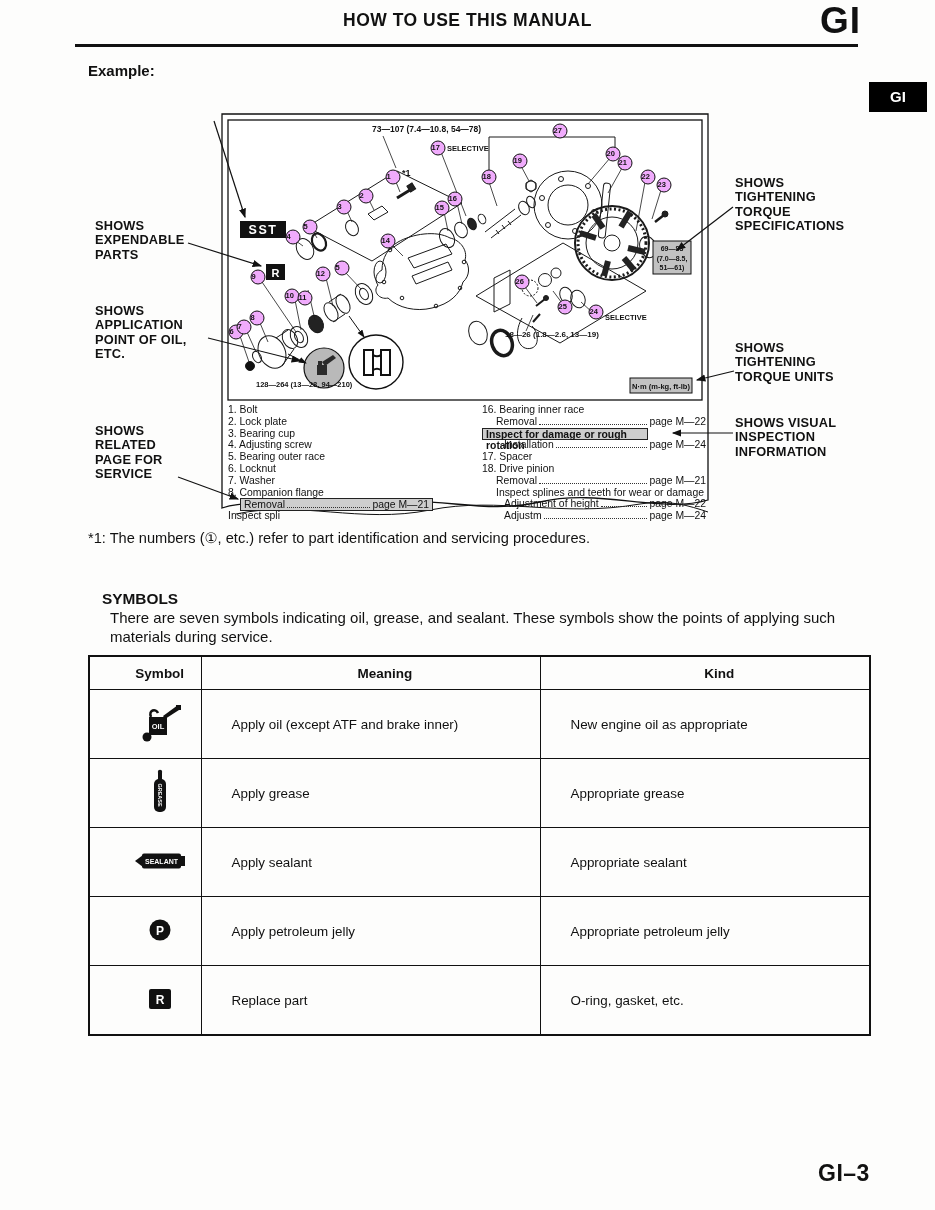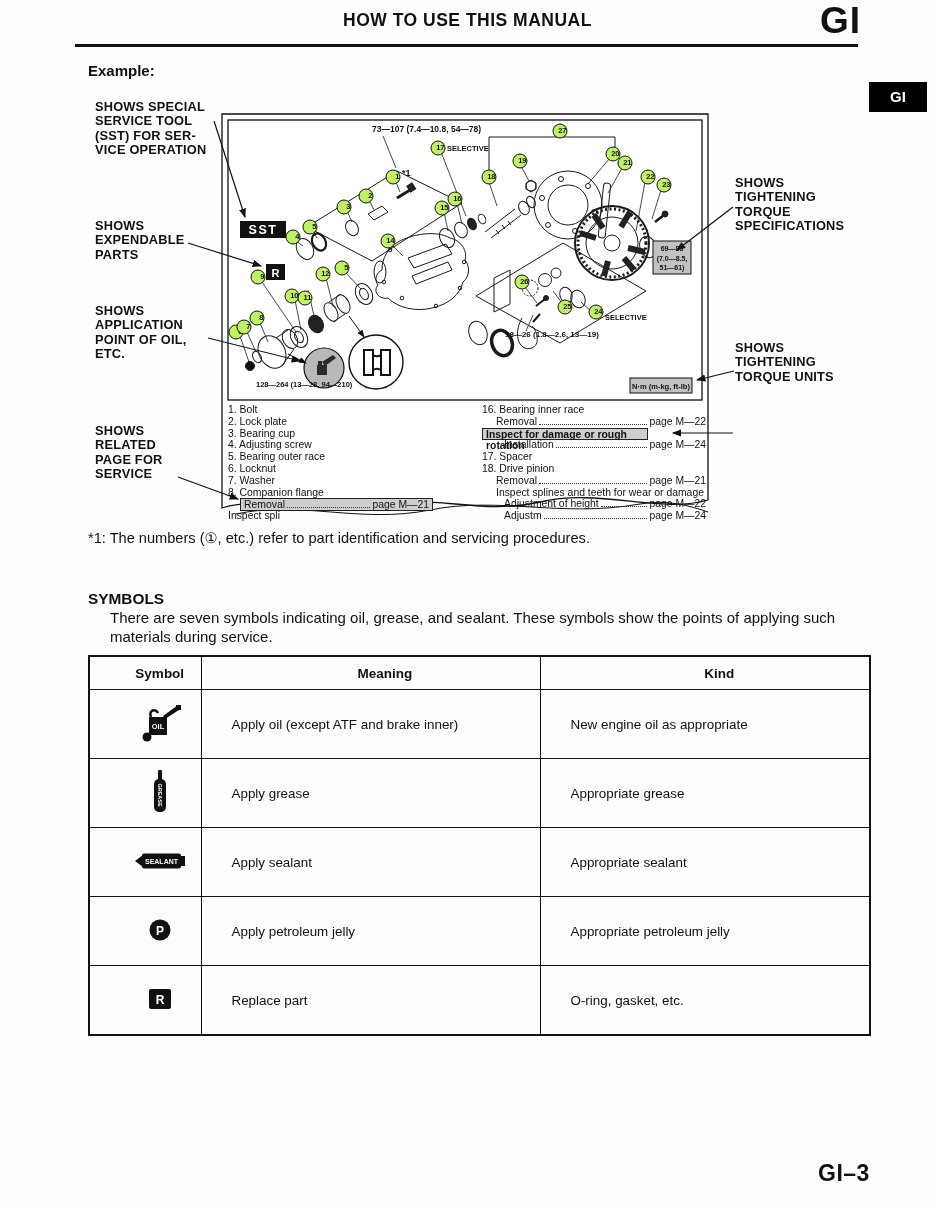--- a/index.html
+++ b/index.html
@@ -15,35 +15,35 @@
           font-size:15px;font-weight:bold;text-align:center;line-height:30px;}
   
   .callout{position:absolute;font-weight:bold;font-size:12.8px;line-height:1.13;
            white-space:pre-line;letter-spacing:.2px;}
   
   #figure-svg{left:0;top:0;}
   .wtx{fill:#fff;font-weight:bold;font-family:"Liberation Sans",sans-serif;text-anchor:middle;}
   .btx{fill:#111;font-weight:bold;font-family:"Liberation Sans",sans-serif;}
   
   .pn{position:absolute;transform:translate(-50%,-50%);width:13px;height:13px;
-      border:1.2px solid #111;border-radius:50%;background:#bef264;
-      font:bold 7.5px/12px "Liberation Sans",sans-serif;text-align:right;color:#111;}
+      border:1.2px solid #111;border-radius:50%;background:#f0abfc;
+      font:bold 7.5px/12px "Liberation Sans",sans-serif;text-align:left;color:#111;}
   
   .pl{position:absolute;font-size:10.4px;line-height:11.8px;}
   .pl-line{display:flex;align-items:baseline;height:11.8px;}
   .dots{flex:1;border-bottom:1.3px dotted #333;margin:0 2px 2px 2px;min-width:6px;}
   .pg{white-space:nowrap;}
   .ind1{padding-left:14px;}.ind2{padding-left:22px;justify-content:space-between;}
   .hl{display:flex;align-items:baseline;background:#cecece;border:1px solid #222;
       padding:0 3px;box-sizing:border-box;height:12.4px;}
   .hl-left{margin-left:12px;width:193px;}
   .hl-right{width:166px;font-weight:bold;}
   
   #footnote{left:88px;top:529px;width:720px;font-size:14.6px;}
-  #symbols-heading{left:88px;top:590px;font-size:15.4px;font-weight:bold;}
+  #symbols-heading{left:102px;top:590px;font-size:15.4px;font-weight:bold;}
   #symbols-intro{left:110px;top:609px;width:772px;font-size:15px;line-height:1.25;}
   
   #sym-table{position:absolute;left:88px;top:655px;border-collapse:collapse;table-layout:fixed;
              border:2px solid #111;}
   #sym-table th,#sym-table td{border:1.3px solid #111;padding-left:30px;}
   #sym-table th{height:30px;font-size:13.5px;font-weight:bold;text-align:center;}
   #sym-table td{height:66px;font-size:13.4px;}
   .icon-cell{text-align:center;vertical-align:middle;}
   .txt-cell{padding-left:14px;vertical-align:middle;}
   #page-number{left:818px;top:1160px;font-size:23px;font-weight:bold;letter-spacing:.5px;}
@@ -272,42 +272,41 @@
       <span class="pn" style="left: 613px; top: 154px;">20</span>
       <span class="pn" style="left: 625px; top: 163px;">21</span>
       <span class="pn" style="left: 648px; top: 177px;">22</span>
       <span class="pn" style="left: 664px; top: 185px;">23</span>
       <span class="pn" style="left: 596px; top: 312px;">24</span>
       <span class="pn" style="left: 565px; top: 307px;">25</span>
       <span class="pn" style="left: 522px; top: 282px;">26</span>
       <span class="pn" style="left: 560px; top: 131px;">27</span>
     </div>
 
-  <div class="callout" style="left:95px;top:100px;width:140px">SHOWS SPECIAL
-SERVICE TOOL
-(SST) FOR SER-
-VICE OPERATION</div>
   <div class="callout" style="left:95px;top:219px;width:140px">SHOWS
 EXPENDABLE
 PARTS</div>
   <div class="callout" style="left:95px;top:304px;width:140px">SHOWS
 APPLICATION
 POINT OF OIL,
 ETC.</div>
   <div class="callout" style="left:95px;top:424px;width:140px">SHOWS
 RELATED
 PAGE FOR
 SERVICE</div>
   <div class="callout" style="left:735px;top:176px;width:165px">SHOWS
 TIGHTENING
 TORQUE
 SPECIFICATIONS</div>
   <div class="callout" style="left:735px;top:341px;width:165px">SHOWS
 TIGHTENING
 TORQUE UNITS</div>
+  <div class="callout" style="left:735px;top:416px;width:165px">SHOWS VISUAL
+INSPECTION
+INFORMATION</div>
 
   <div class="pl" style="left:228px;top:404px;width:227px">
     <div class="pl-line">1. Bolt</div>
     <div class="pl-line">2. Lock plate</div>
     <div class="pl-line">3. Bearing cup</div>
     <div class="pl-line">4. Adjusting screw</div>
     <div class="pl-line">5. Bearing outer race</div>
     <div class="pl-line">6. Locknut</div>
     <div class="pl-line">7. Washer</div>
     <div class="pl-line">8. Companion flange</div>

